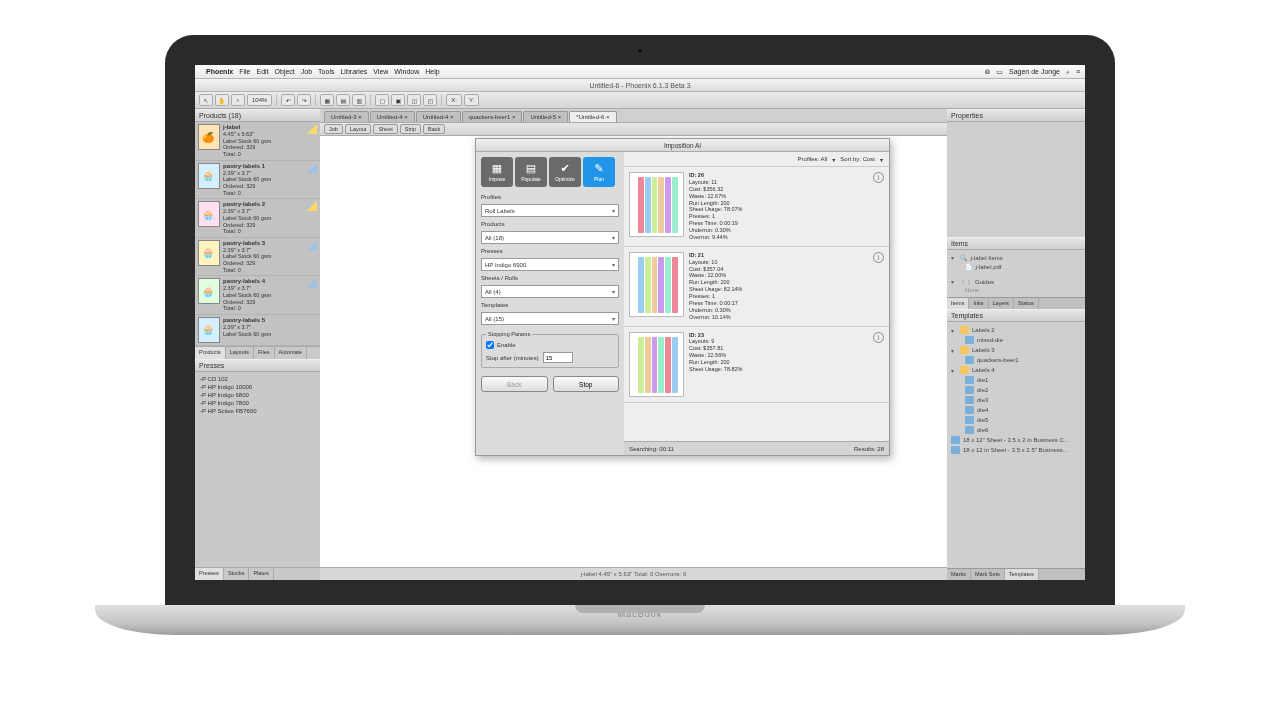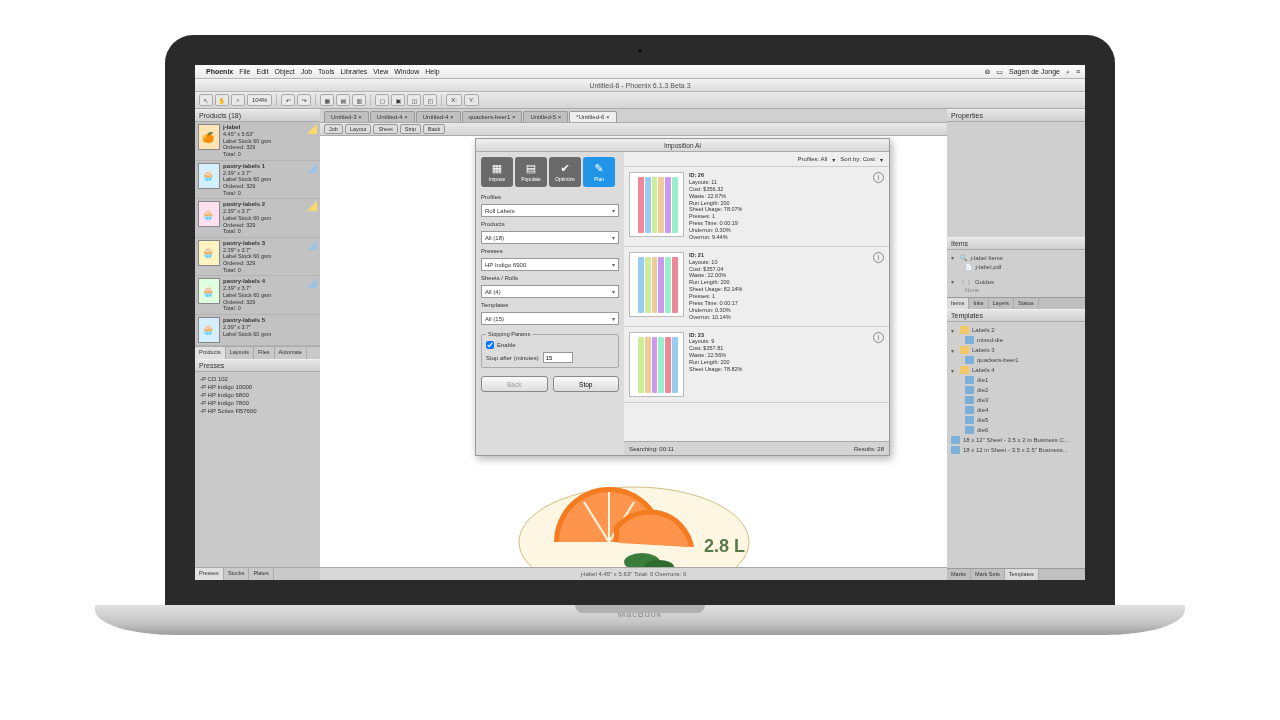--- a/index.html
+++ b/index.html
@@ -224,35 +224,20 @@
             <div class="tab on"><span>*Untitled-6</span> ×</div>
           </div>
           <div class="subbar">
             <span class="sbtn">Job</span>
             <span class="sbtn">Layout</span>
             <span class="sbtn">Sheet</span>
             <span class="sbtn">Strip</span>
             <span class="sbtn">Back</span>
           </div>
           <div class="canvas">
-            <div class="orange">
-              <svg viewBox="0 0 240 130">
-                <ellipse cx="120" cy="75" rx="115" ry="55" fill="#fdf6e3" stroke="#d0c080" stroke-width="1"></ellipse>
-                <path d="M40 75 a55 55 0 0 1 110 0 z" fill="#f47b20"></path>
-                <path d="M45 75 a50 50 0 0 1 100 0 z" fill="#ff944d"></path>
-                <line x1="95" y1="25" x2="95" y2="75" stroke="#fdf6e3" stroke-width="2"></line>
-                <line x1="70" y1="35" x2="95" y2="75" stroke="#fdf6e3" stroke-width="2"></line>
-                <line x1="120" y1="35" x2="95" y2="75" stroke="#fdf6e3" stroke-width="2"></line>
-                <path d="M100 60 a45 45 0 0 1 80 20 l-80 -5 z" fill="#f47b20"></path>
-                <path d="M105 62 a40 40 0 0 1 70 18 l-70 -4 z" fill="#ff944d"></path>
-                <ellipse cx="128" cy="95" rx="18" ry="9" fill="#3a7d3a"></ellipse>
-                <ellipse cx="145" cy="100" rx="15" ry="7" fill="#2e6b2e"></ellipse>
-                <text x="190" y="85" font-size="18" fill="#5a7a4a" font-weight="600">2.8 L</text>
-              </svg>
-            </div>
 
             <div class="floatpanel">
               <div class="fp-title">Imposition AI</div>
               <div class="fp-body">
                 <div class="fp-left">
                   <div class="modebtns">
                     <div class="modebtn">
                         <span class="ico">▦</span>
                         <span>Impose</span>
                       </div>

